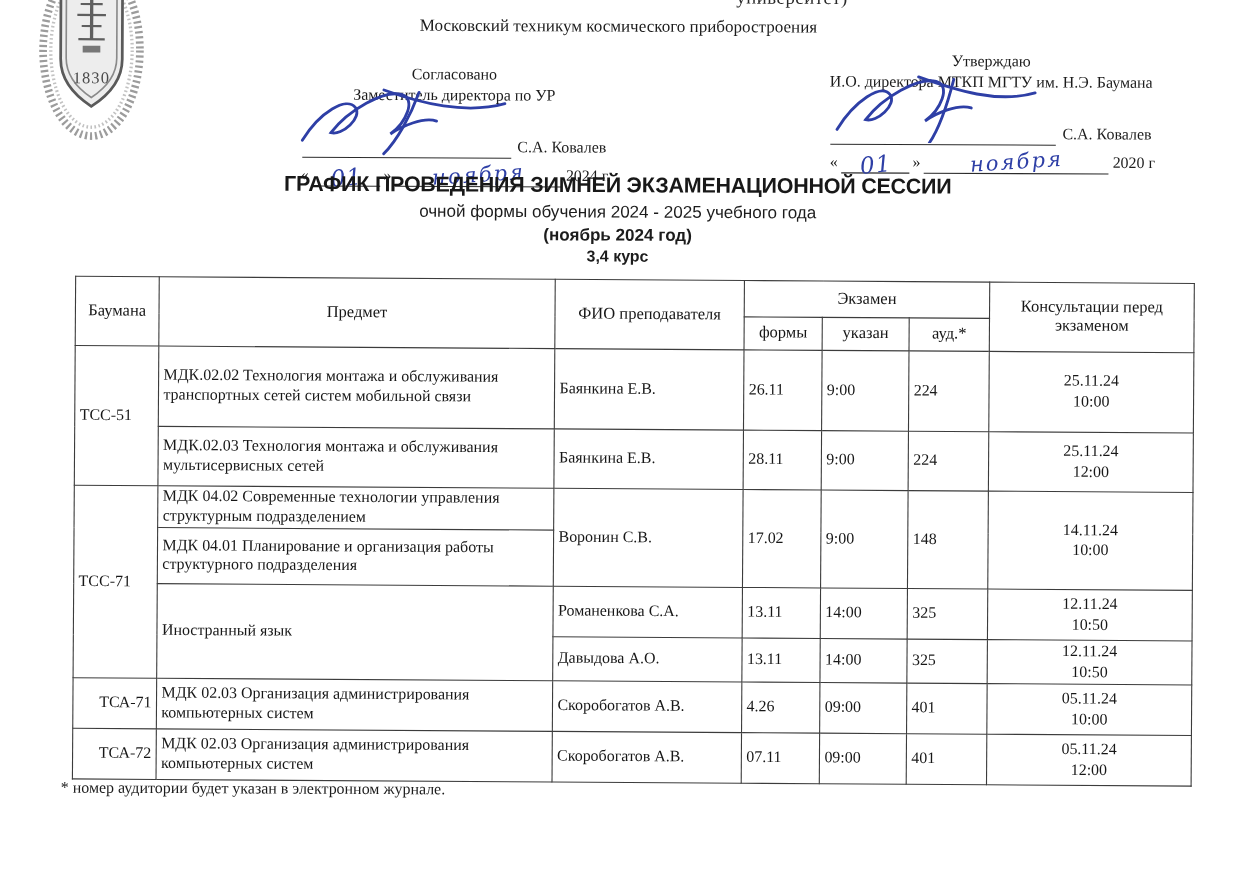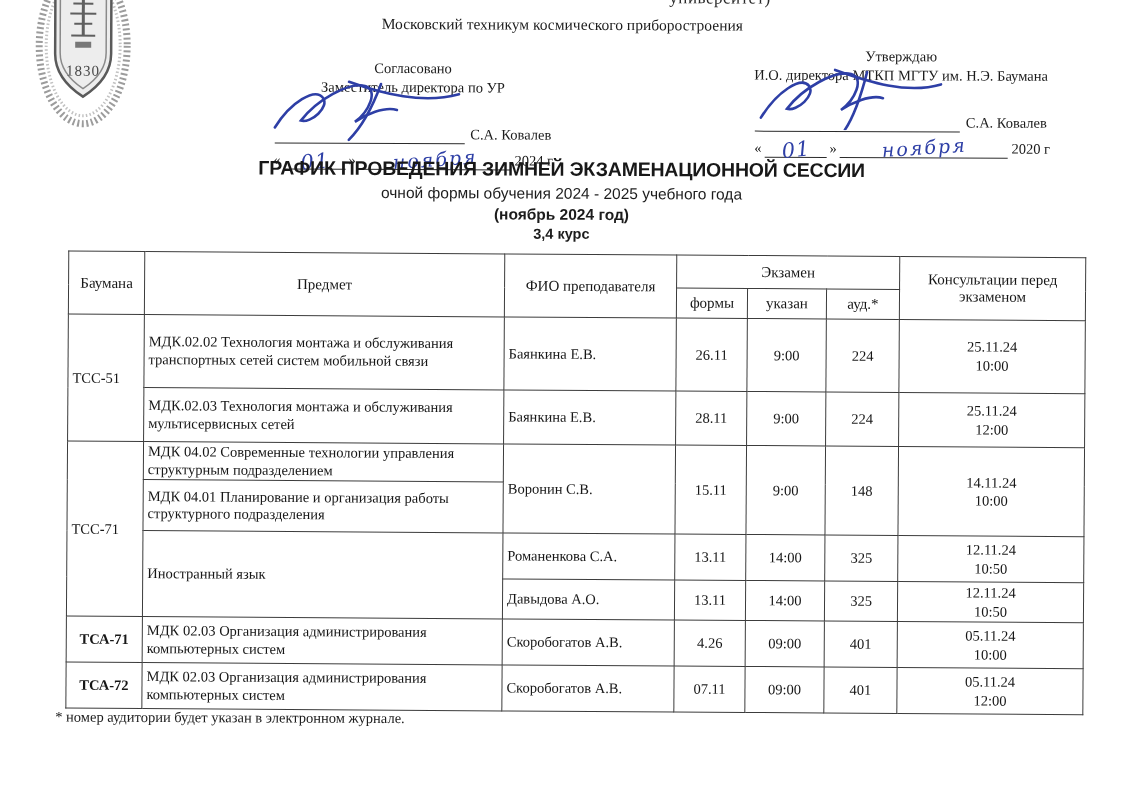--- a/index.html
+++ b/index.html
@@ -55,24 +55,24 @@
   thead tr:nth-child(2){height:30px;}
   tbody tr:nth-child(1){height:73px;}
   tbody tr:nth-child(2){height:54px;}
   tbody tr:nth-child(3){height:36px;}
   tbody tr:nth-child(4){height:51px;}
   tbody tr:nth-child(5){height:46px;}
   tbody tr:nth-child(6){height:40px;}
   tbody tr:nth-child(7){height:46px;}
   tbody tr:nth-child(8){height:46px;}
   td.group{text-align:left;padding-left:7px;font-size:15px;}
-  td.group-top{text-align:center;padding-left:7px;font-size:15px;vertical-align:top;padding-top:2px;font-weight:bold;}
+  td.group-top{text-align:right;padding-left:7px;font-size:15px;vertical-align:top;padding-top:2px;}
   td.subject{text-align:left;padding:1px 6px 1px 8px;line-height:1.22;}
   td.teacher{text-align:left;padding-left:8px;}
-  td.center{text-align:center;}
+  td.center{text-align:left;}
   td.consult{text-align:center;white-space:pre-line;line-height:1.28;}
 
   .footnote{position:absolute;top:711px;left:57px;font-size:14.5px;}
 </style>
 </head>
 <body>
 
 <div class="sheet">
 
   <div class="org-partial">университет)</div>
@@ -176,21 +176,21 @@
           <td class="center">28.11</td>
           <td class="center">9:00</td>
           <td class="center">224</td>
           <td class="consult">25.11.24
 12:00</td>
         </tr>
         <tr>
           <td rowspan="4" class="group">ТСС-71</td>
           <td class="subject">МДК 04.02 Современные технологии управления структурным подразделением</td>
           <td rowspan="2" class="teacher">Воронин С.В.</td>
-          <td rowspan="2" class="center">15.11</td>
+          <td rowspan="2" class="center">17.02</td>
           <td rowspan="2" class="center">9:00</td>
           <td rowspan="2" class="center">148</td>
           <td rowspan="2" class="consult">14.11.24
 10:00</td>
         </tr>
         <tr>
           <td class="subject">МДК 04.01 Планирование и организация работы структурного подразделения</td>
         </tr>
         <tr>
           <td rowspan="2" class="subject">Иностранный язык</td>

